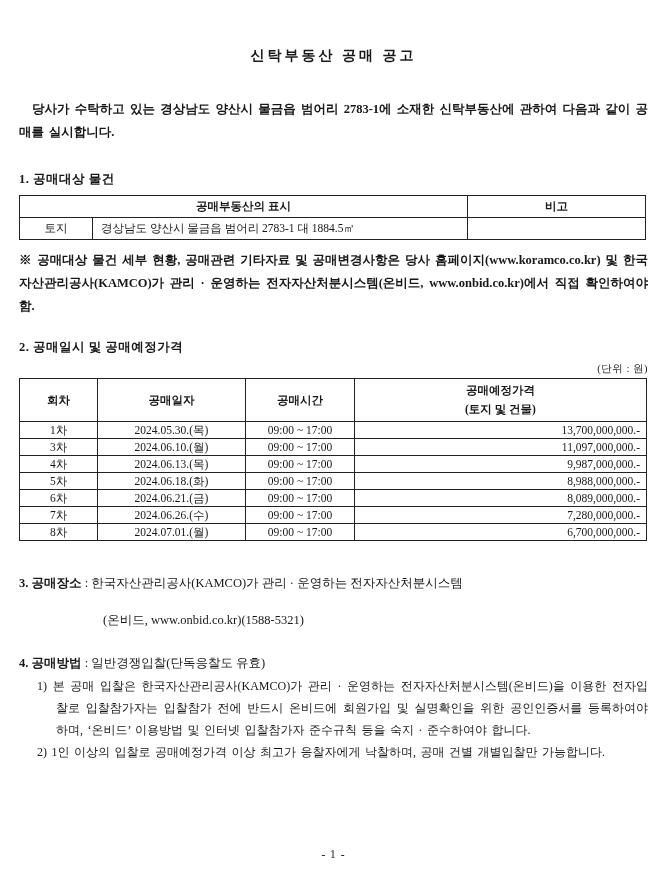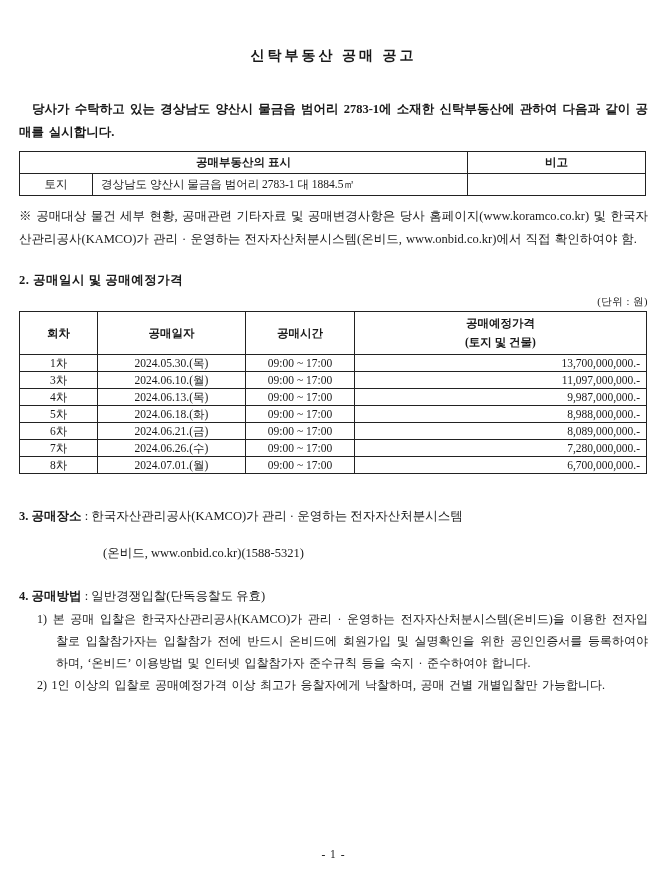--- a/index.html
+++ b/index.html
@@ -51,21 +51,21 @@
     padding: 0 2px;
     text-align: center;
     overflow: hidden;
     white-space: nowrap;
   }
   .t1 th { font-weight: bold; }
   .t1 td.desc { text-align: left; padding-left: 8px; }
   .notice {
     margin: 9px 0 8px 0;
     font-size: 12.5px;
-    font-weight: normal;
+    font-weight: bold;
     line-height: 23px;
     text-align: justify;
     word-spacing: 1px;
   }
   .unit-label {
     margin-top: 6px;
     text-align: right;
     font-size: 10.5px;
     letter-spacing: 0.5px;
   }
@@ -108,20 +108,21 @@
 </style>
 </head>
 <body>
 
 <div class="page">
 
   <h1 class="doc-title">신탁부동산 공매 공고</h1>
 
   <p class="intro">당사가 수탁하고 있는 경상남도 양산시 물금읍 범어리 2783-1에 소재한 신탁부동산에 관하여 다음과 같이 공매를 실시합니다.</p>
 
+  <h2 class="sec-heading">1. 공매대상 물건</h2>
 
   <table class="t1">
     <colgroup>
       <col style="width:73px">
         <col style="width:375px">
         <col style="width:178px">
     </colgroup>
     <thead>
       <tr>
         <th colspan="2">공매부동산의 표시</th>

